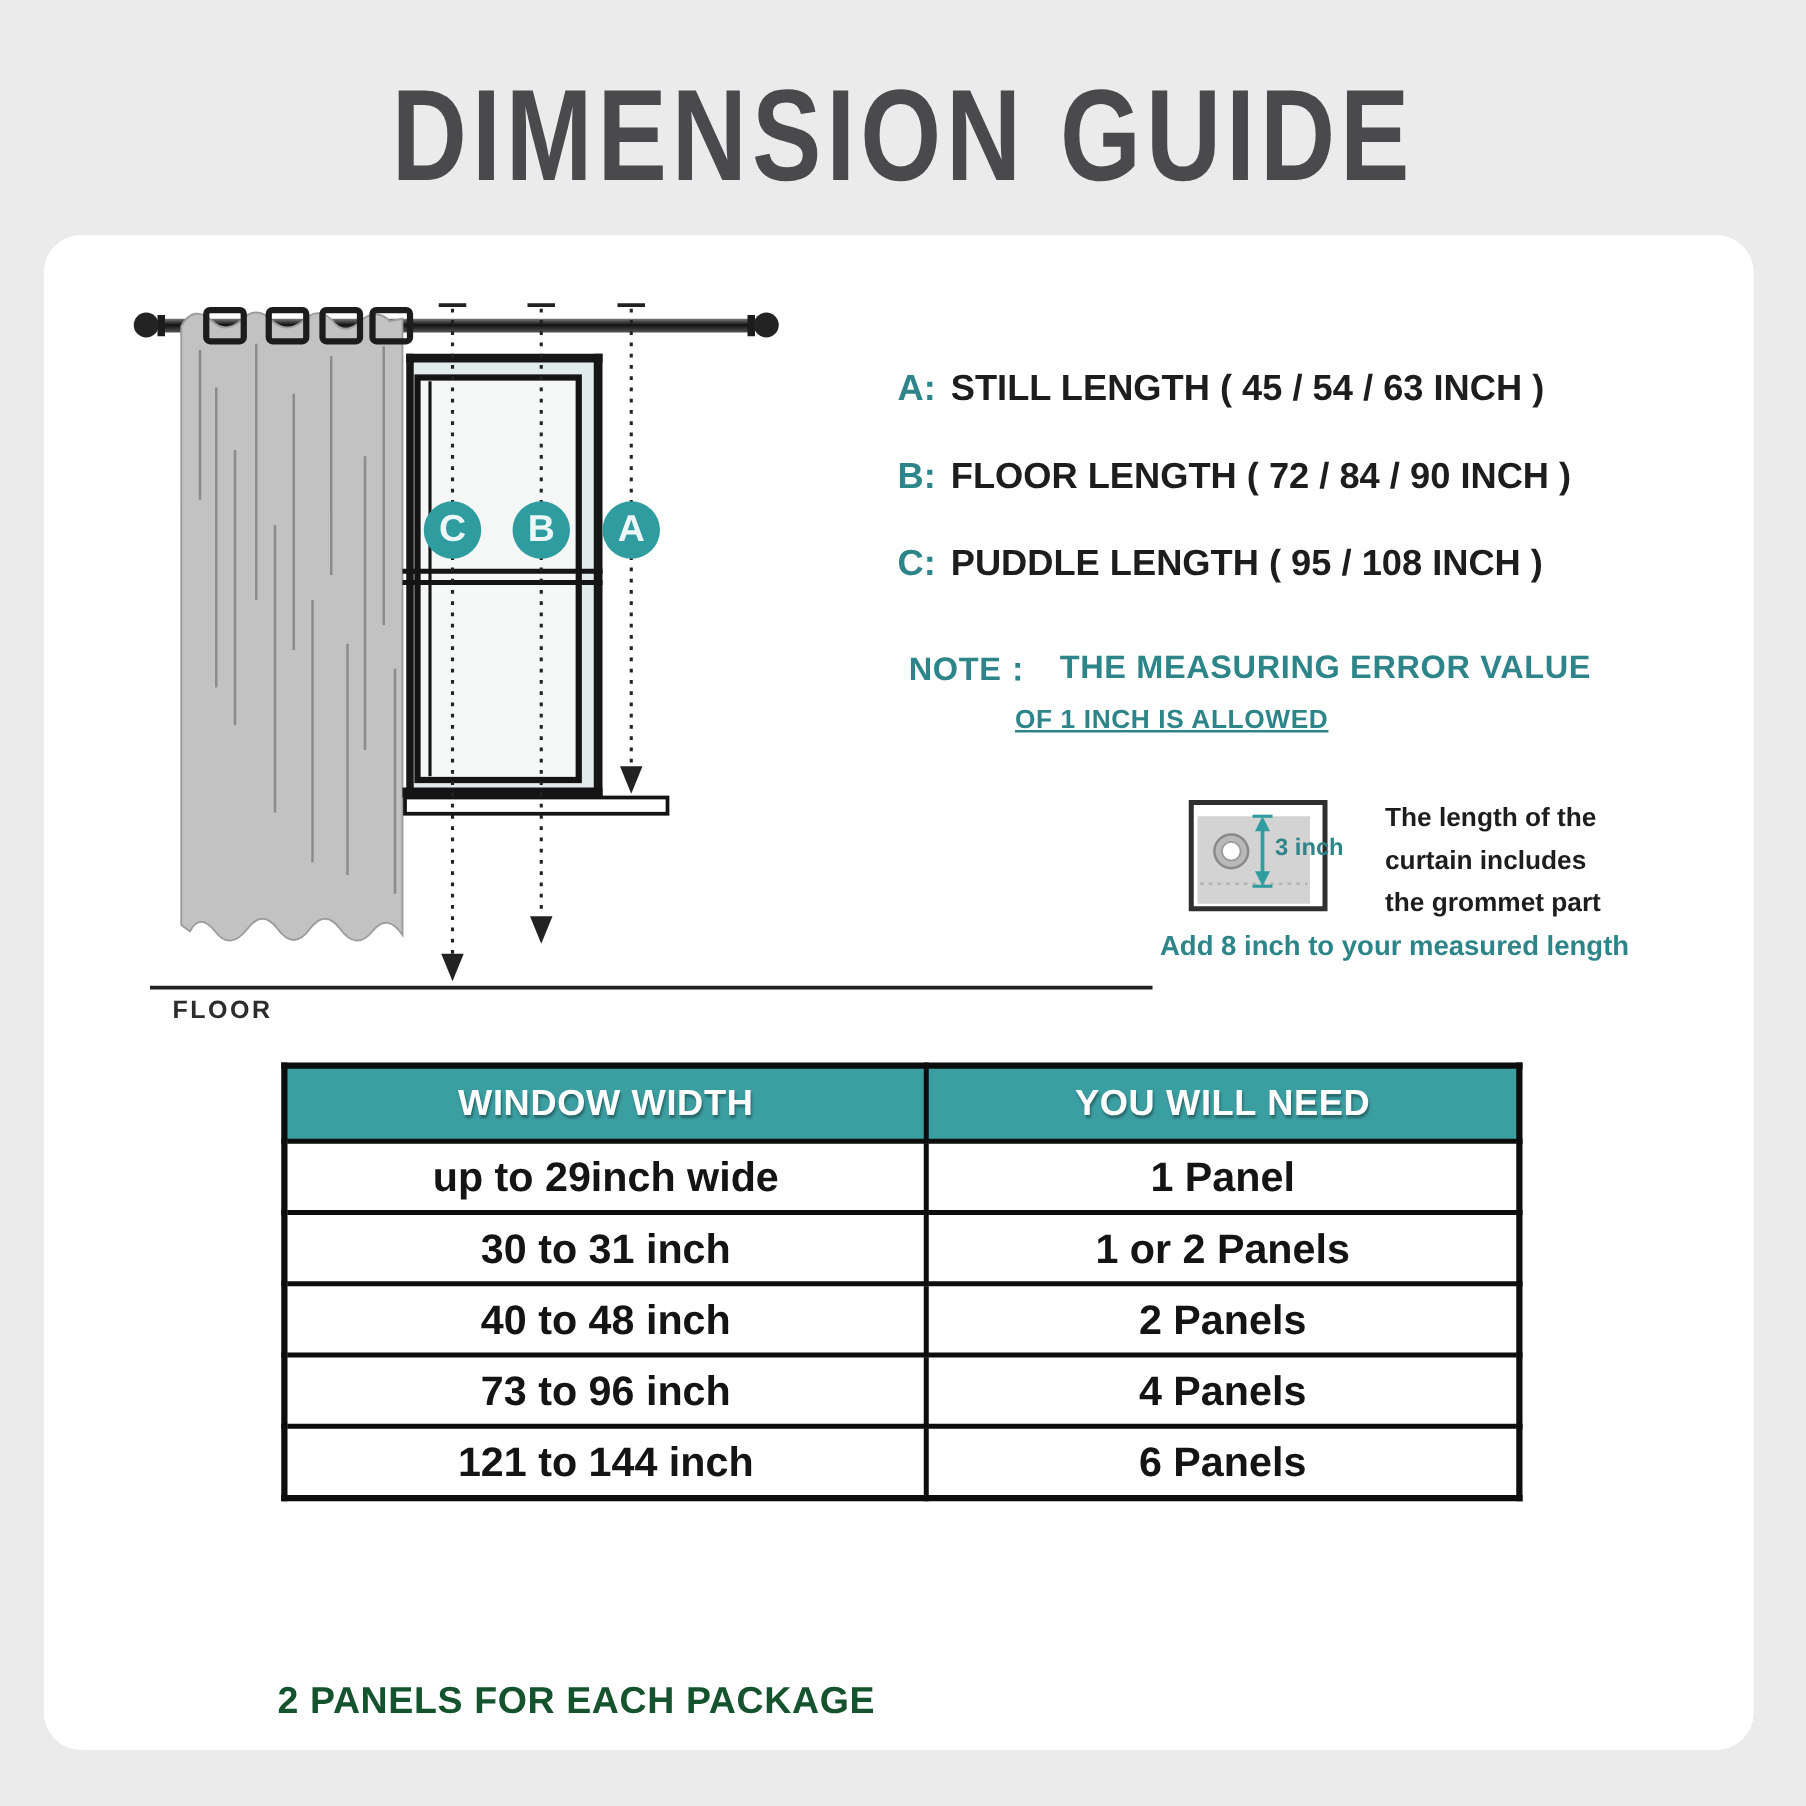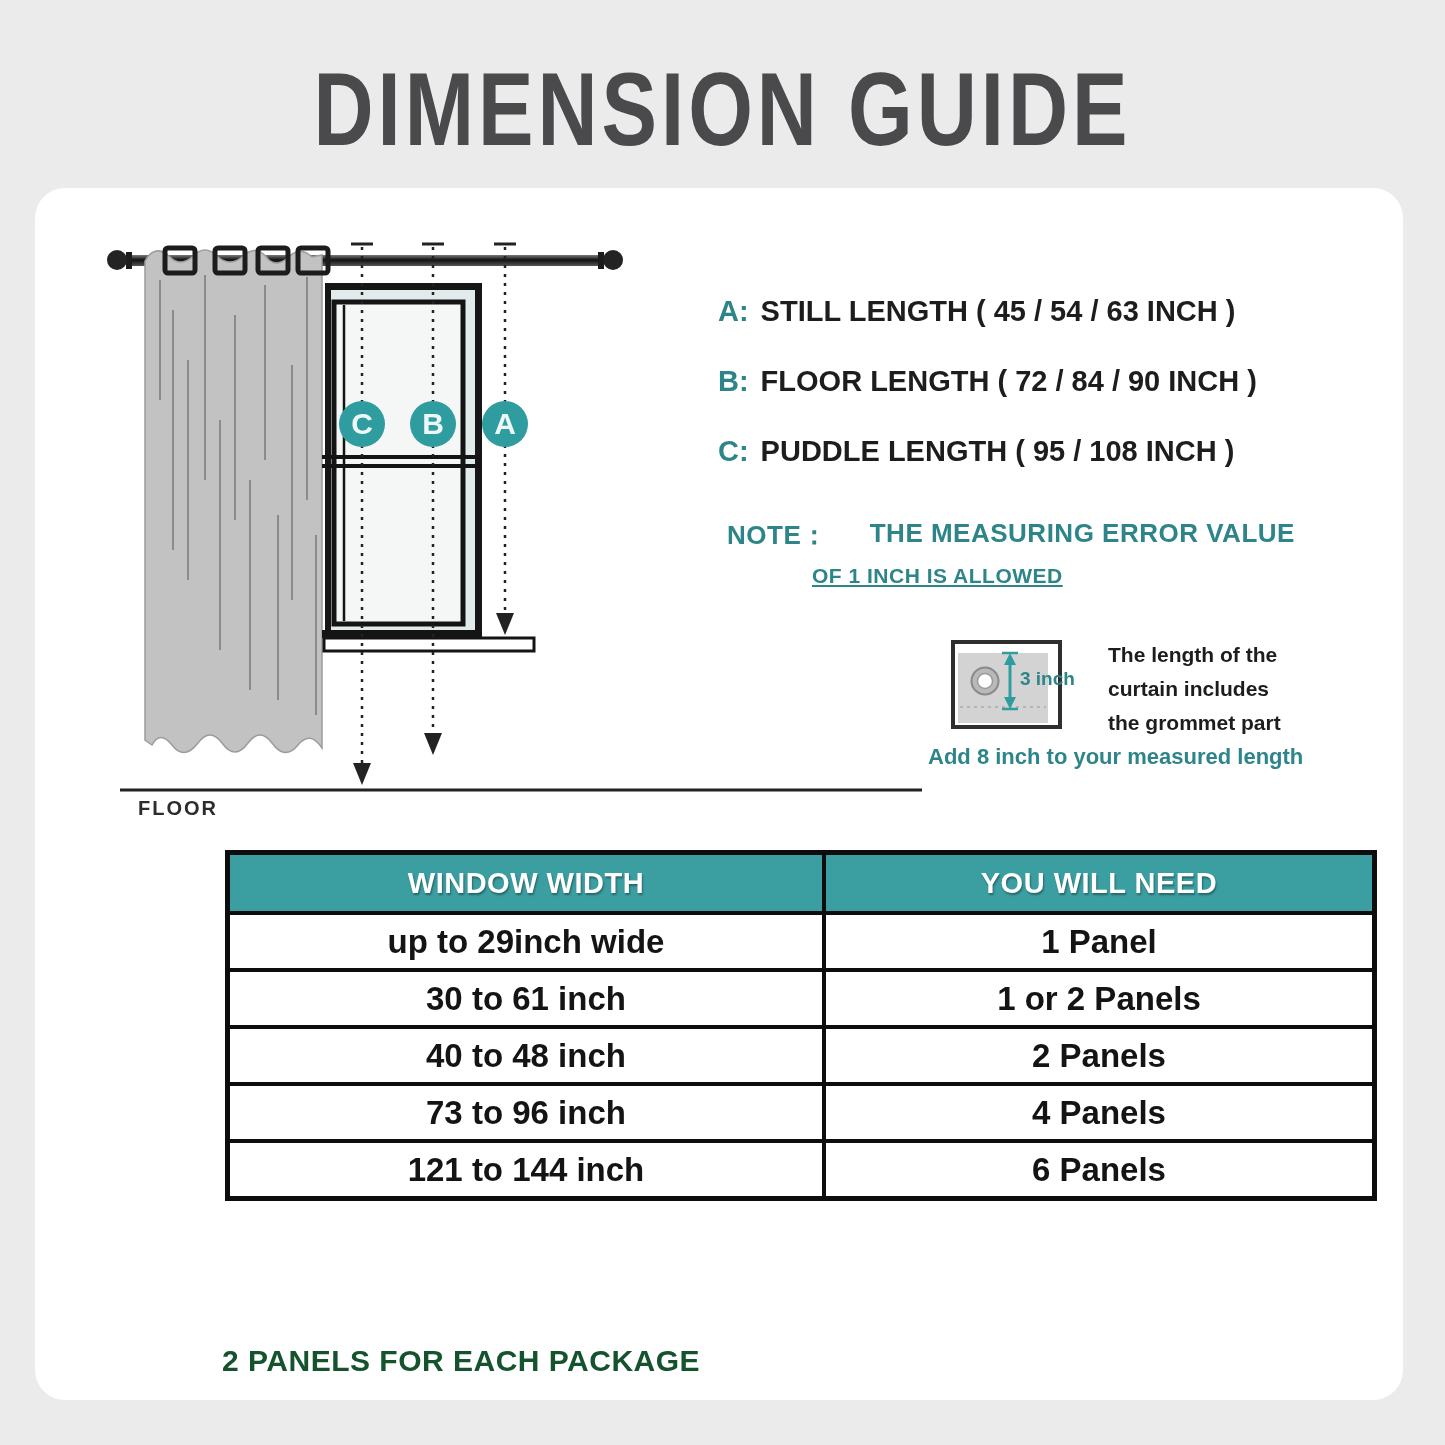--- a/index.html
+++ b/index.html
@@ -48,32 +48,32 @@
   
   .legend-row{left:718px;height:36px;display:flex;align-items:center;white-space:nowrap;
     font-size:29px;font-weight:bold;color:#1d1d1d;}
   .legend-row .letter{color:var(--teal-text);margin-right:12px;}
   .legend-a{top:293px;}
   .legend-b{top:363px;}
   .legend-c{top:433px;}
 
   
   .note-line1{left:727px;top:518px;display:flex;white-space:nowrap;
-    font-size:26px;font-weight:bold;color:var(--teal-text);letter-spacing:.5px;gap:22px;}
+    font-size:26px;font-weight:bold;color:var(--teal-text);letter-spacing:.5px;}
   .note-line1 .note-label{margin-right:20px;}
   .note-line2{left:812px;top:564px;font-size:21px;font-weight:bold;color:var(--teal-text);letter-spacing:.5px;white-space:nowrap;text-decoration:underline;}
 
   
   .grommet-measure{left:1020px;top:668px;font-size:19px;font-weight:bold;color:var(--teal-text);white-space:nowrap;}
   .grommet-desc{left:1108px;top:638px;font-size:21px;font-weight:bold;color:#1d1d1d;line-height:34px;white-space:nowrap;}
   .grommet-tip{left:928px;top:744px;font-size:22px;font-weight:bold;color:var(--teal-text);white-space:nowrap;}
 
   
   .panel-table{
-    left:225px;top:850px;width:1152px;
+    left:225px;top:850px;width:993px;
     border-collapse:collapse;table-layout:fixed;
     font-family:"Liberation Sans", sans-serif;
   }
   .panel-table th,.panel-table td{
     border:4px solid #0d0d0d;text-align:center;vertical-align:middle;
   }
   .panel-table{border:5px solid #0d0d0d;}
   .panel-table th{
     background:var(--teal-header);color:#ffffff;
     font-size:29px;font-weight:bold;height:54px;
@@ -230,21 +230,21 @@
       <th>WINDOW WIDTH</th>
       <th>YOU WILL NEED</th>
     </tr>
   </thead>
   <tbody>
     <tr>
       <td>up to 29inch wide</td>
       <td>1 Panel</td>
     </tr>
     <tr>
-      <td>30 to 61 inch</td>
+      <td>30 to 31 inch</td>
       <td>1 or 2 Panels</td>
     </tr>
     <tr>
       <td>40 to 48 inch</td>
       <td>2 Panels</td>
     </tr>
     <tr>
       <td>73 to 96 inch</td>
       <td>4 Panels</td>
     </tr>

